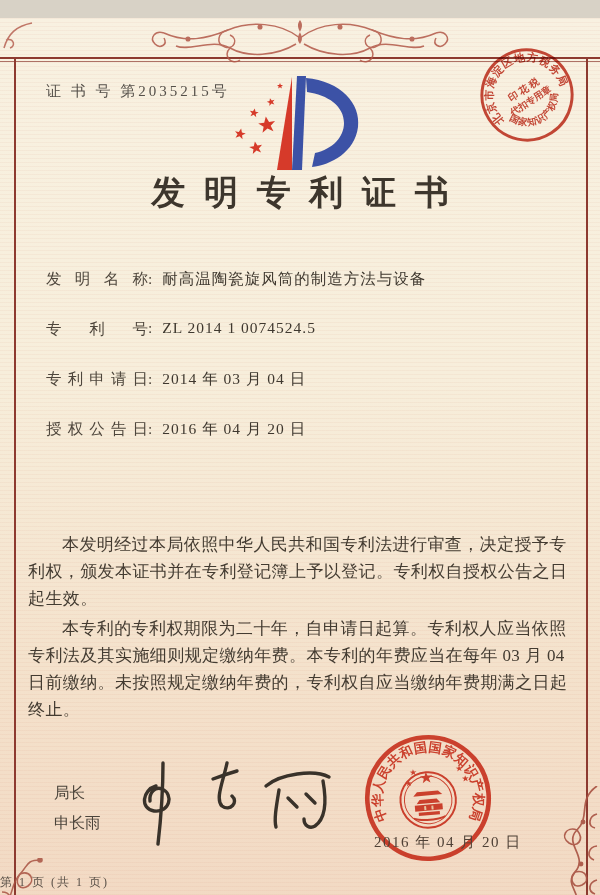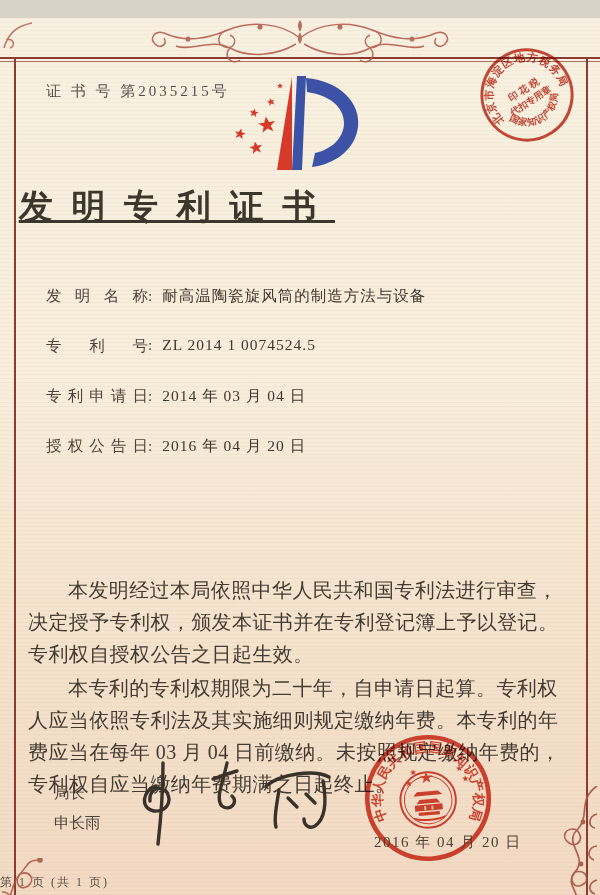--- a/index.html
+++ b/index.html
@@ -10,31 +10,31 @@
       repeating-linear-gradient(180deg, rgba(205,125,100,0.07) 0 1px, rgba(0,0,0,0) 1px 4px),
       linear-gradient(180deg,#f8f1e1 0%,#f7eedb 40%,#f4e2cc 72%,#f2d9c3 100%);
   }
   .abs{position:absolute;}
   
   .rule{position:absolute;left:0;right:0;background:#8d3a30;}
   .vrule{position:absolute;width:1.5px;background:#8d3a30;top:40px;bottom:0;}
   
   .cert-no{left:46px;top:64px;font-size:15px;letter-spacing:3px;color:#55504a;}
   
-  .title{left:0;right:0;top:166px;text-align:left;font-size:34px;font-weight:600;
-         color:#3d362d;letter-spacing:0.55em;text-indent:0.55em;text-decoration:underline;}
-  
-  .fields{left:46px;top:268px;}
+  .title{left:0;right:0;top:152px;text-align:center;font-size:34px;font-weight:600;
+         color:#3d362d;letter-spacing:0.55em;text-indent:0.55em;}
+  
+  .fields{left:46px;top:251px;}
   .frow{height:50px;font-size:15.5px;color:#3f382f;white-space:nowrap;}
   .flabel{display:inline-block;width:102px;text-align:justify;text-align-last:justify;
           color:#4e463c;vertical-align:top;}
   .fcolon{color:#4e463c;margin-right:10px;}
   .fvalue{letter-spacing:1px;}
   
-  .paras{left:28px;top:556px;width:547px;font-size:20px;line-height:1.6;color:#433b31;}
+  .paras{left:28px;top:513px;width:547px;font-size:17px;line-height:1.6;color:#433b31;}
   .paras p{margin:0 0 2px 0;text-indent:2em;letter-spacing:0.4px;}
   
   .signer{left:54px;top:760px;font-size:15.5px;color:#4a433a;line-height:30px;
           font-family:Liberation Sans, sans-serif;}
   
   .issue-date{left:374px;top:815px;font-size:15px;color:#4f4136;letter-spacing:1.5px;z-index:6;}
   .footer{left:0;right:20px;top:856px;text-align:left;font-size:12px;color:#5a5148;letter-spacing:2px;}
   svg{display:block;}
   .seal{mix-blend-mode:multiply;}
 </style>

